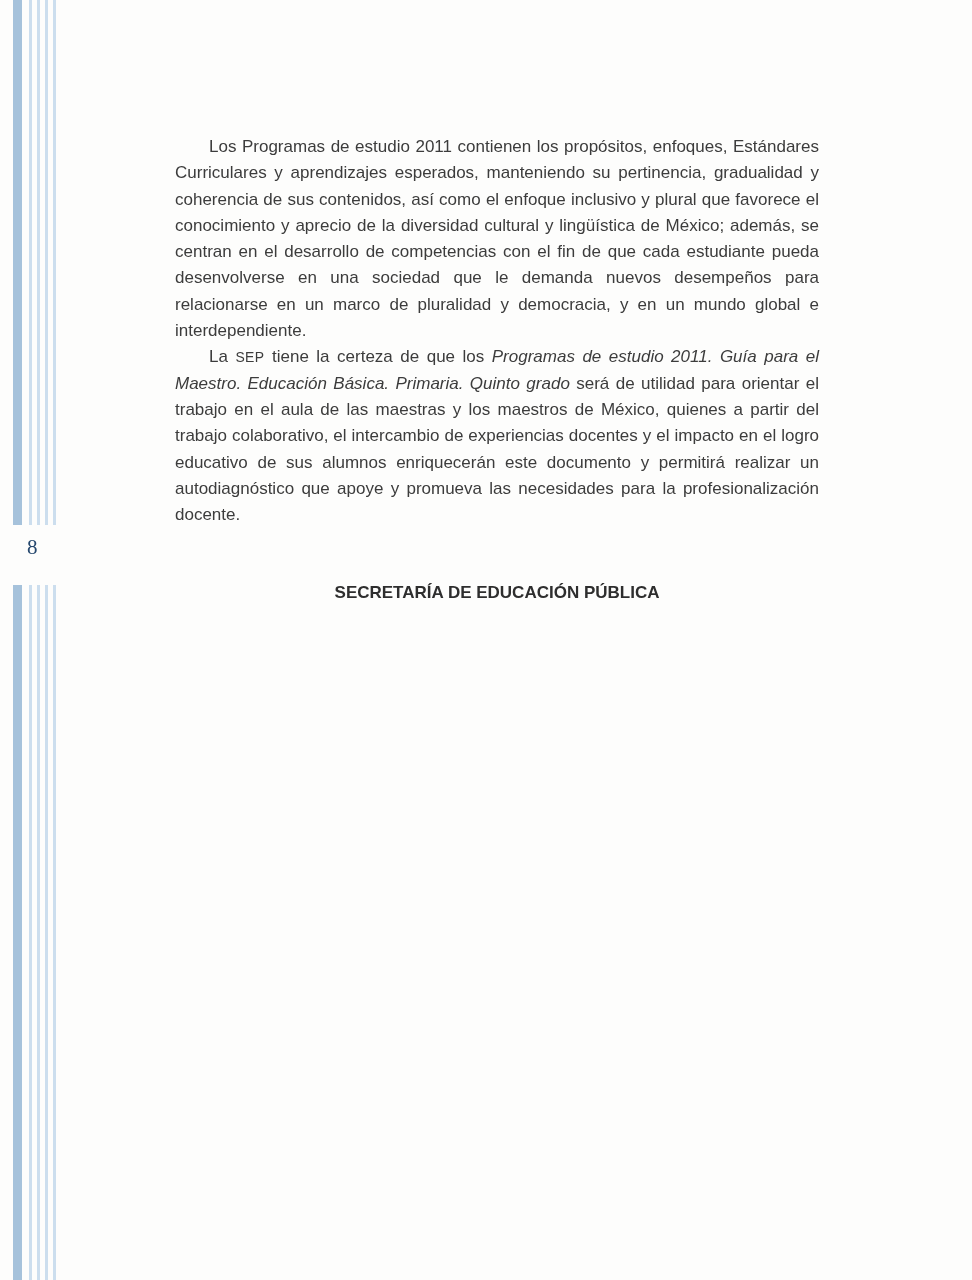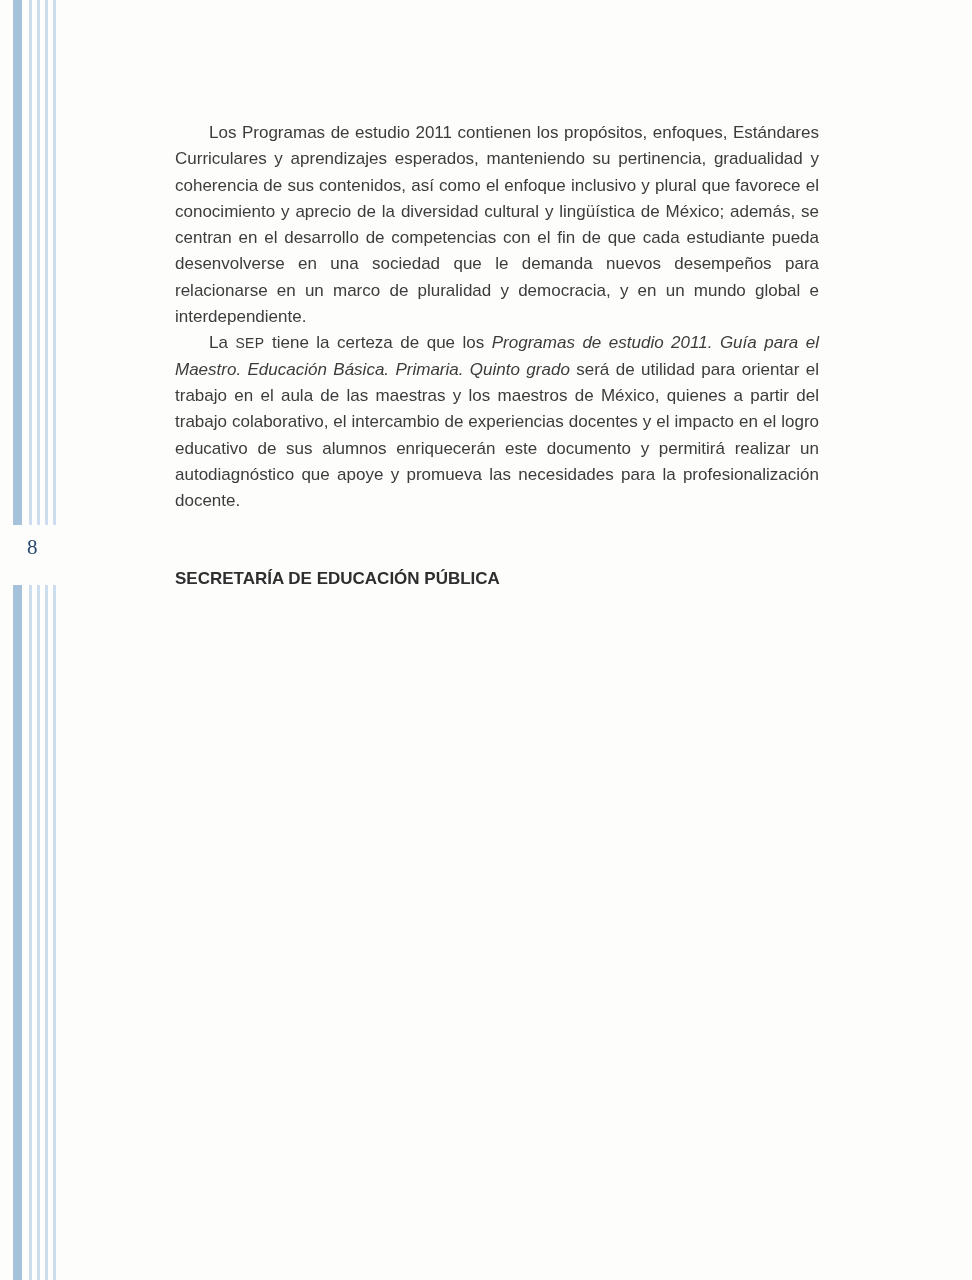--- a/index.html
+++ b/index.html
@@ -43,41 +43,41 @@
     top: 535px;
     font-family: "Liberation Serif", serif;
     font-size: 21px;
     color: var(--page-number, #26486e);
   }
 
   
   .body-text {
     position: absolute;
     left: 175px;
-    top: 120px;
+    top: 134px;
     width: 644px;
     color: var(--body-text, #3c3c3c);
     font-size: 17px;
     line-height: 26.3px;
     text-align: justify;
   }
   .body-text p.para {
     margin: 0;
     text-indent: 34px;
   }
   .body-text .it { font-style: italic; }
   .body-text .sc {
     font-size: 0.82em;
     letter-spacing: 0.4px;
   }
 
   
   .footer-author {
     margin-top: 52px;
-    text-align: left;
+    text-align: center;
     font-weight: bold;
     font-size: 17px;
     text-indent: 0;
     color: #2e2e2e;
   }
 </style>
 </head>
 <body>
 
 <div class="page">

